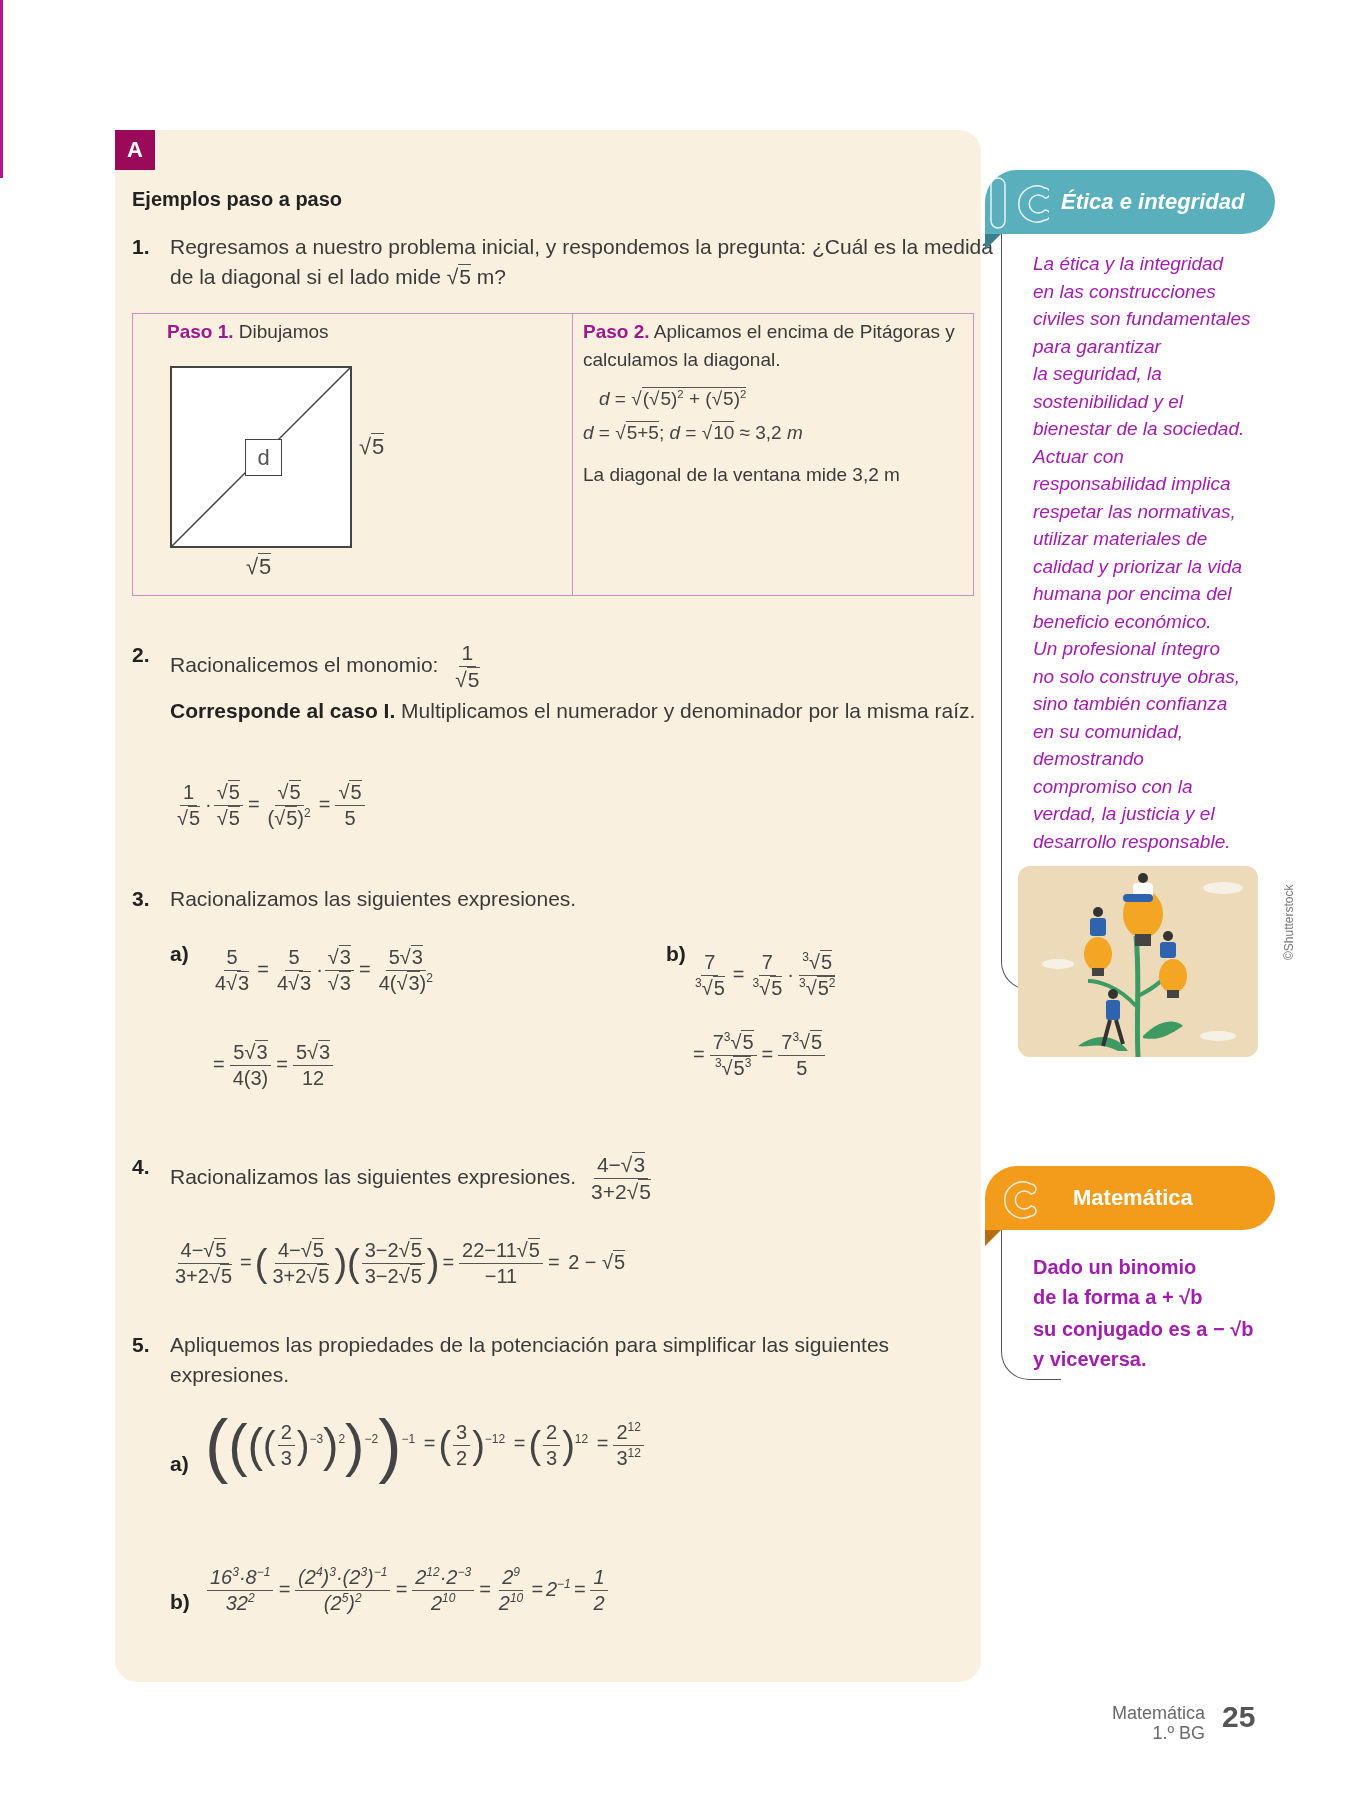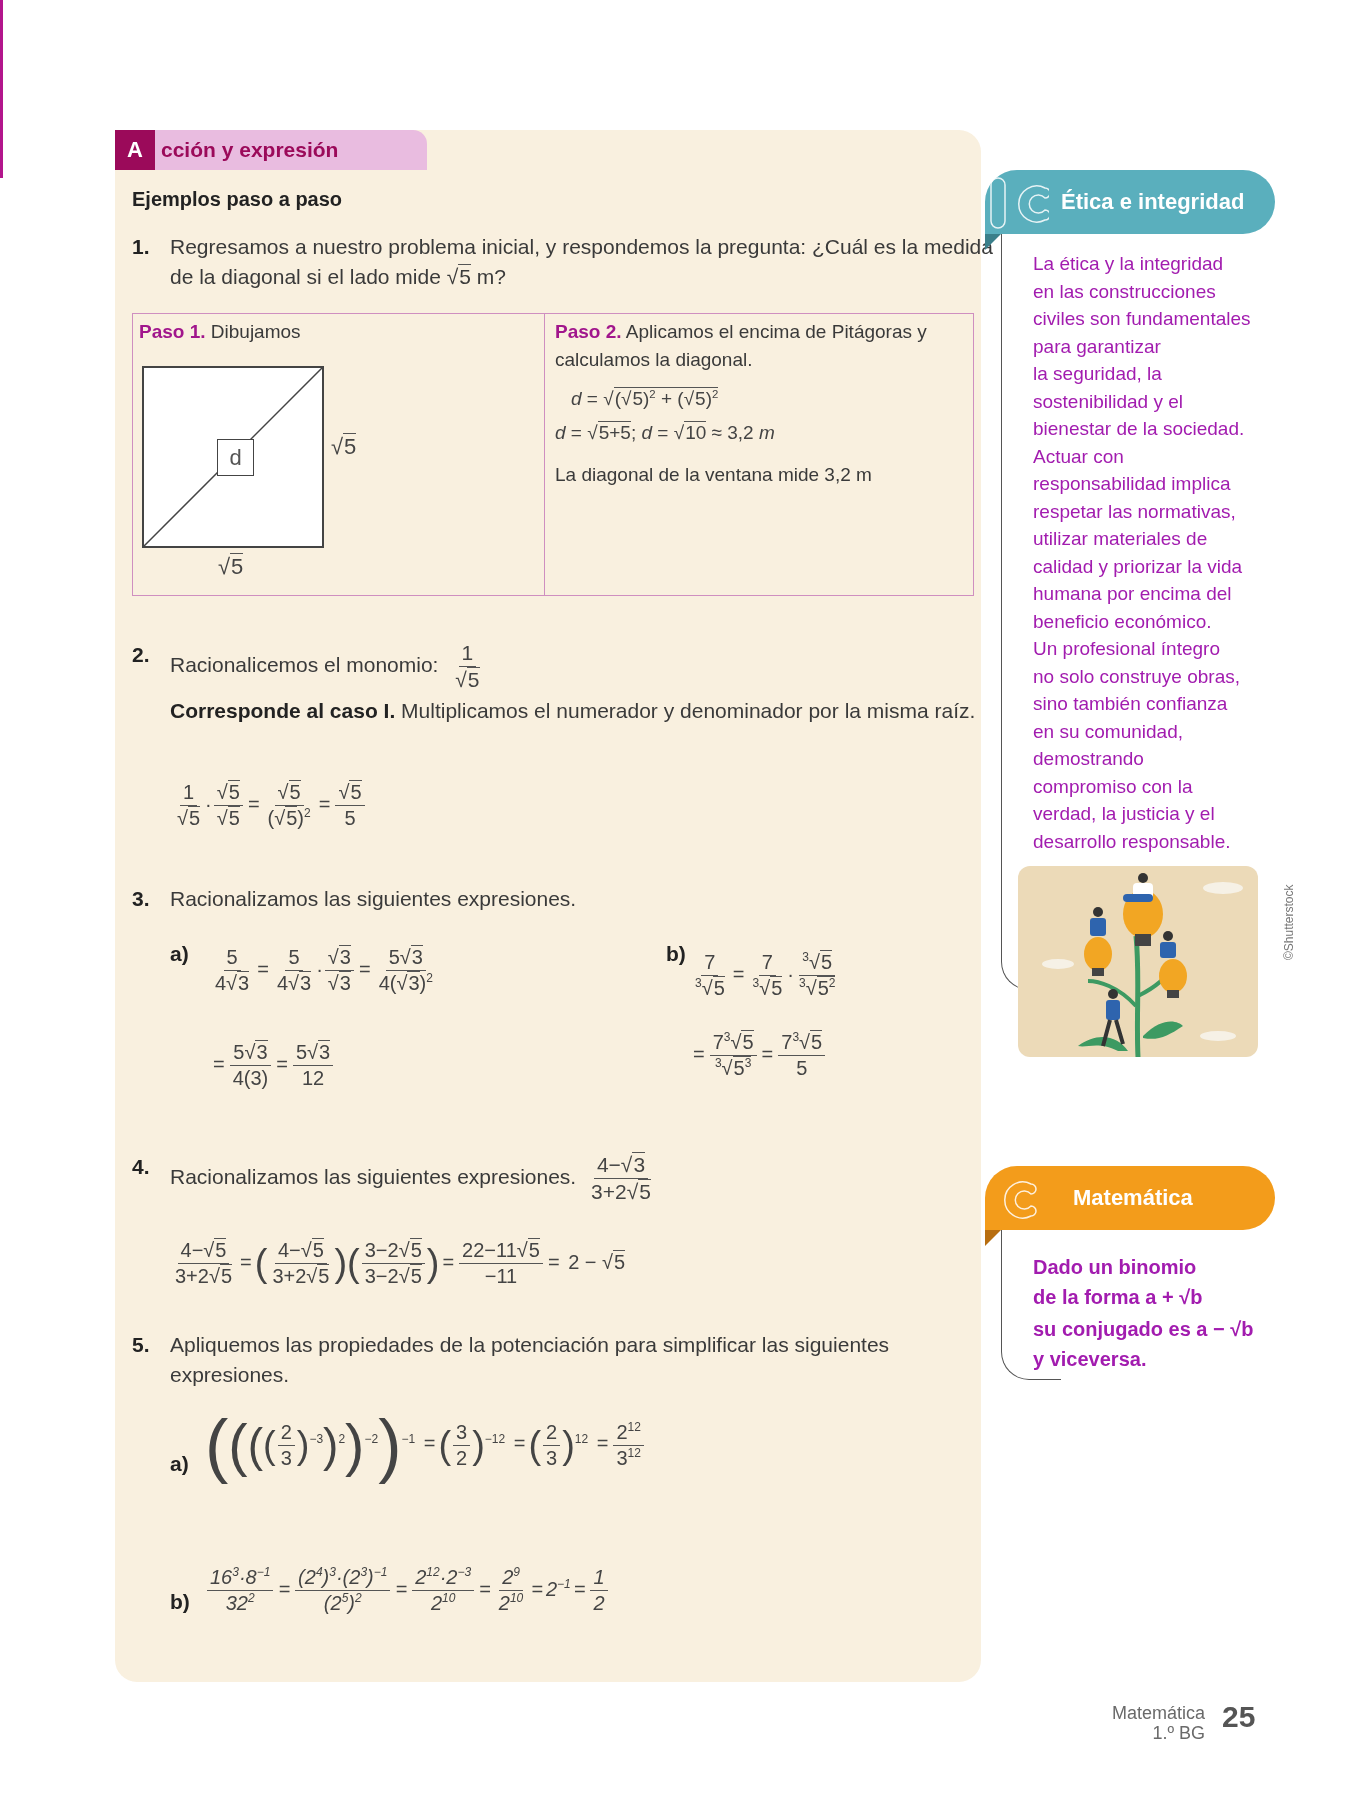--- a/index.html
+++ b/index.html
@@ -16,21 +16,21 @@
   .sec-head .label { width: 272px; height: 40px; background: #e9bce0; color: #9b0a5a; font-weight: bold;
           font-size: 21px; display: flex; align-items: center; padding-left: 6px; border-radius: 0 14px 0 0; }
 
   .sub-title { position: absolute; left: 132px; top: 188px; font-size: 20px; font-weight: bold; color: #222; }
 
   .item { position: absolute; left: 132px; font-size: 21px; color: #3a3a3a; line-height: 30px; }
   .item .num { position: absolute; left: 0; top: 0; font-weight: bold; color: #222; }
   .item .txt { position: absolute; left: 38px; top: 0; width: 834px; }
 
   .steps { position: absolute; left: 132px; top: 313px; width: 842px; height: 283px;
-           border: 1px solid #cf8fc0; display: flex; }
+           border: 1px solid #cf8fc0; display: flex; padding-left: 28px; }
   .steps .col { position: relative; height: 100%; }
   .steps .col1 { width: 412px; border-right: 1px solid #cf8fc0; }
   .steps .col2 { flex: 1; padding: 4px 10px; }
   .pl { color: #a1168c; font-weight: bold; }
   .steps .head { font-size: 19px; line-height: 28px; }
   .steps .col1 .head { position: absolute; left: 6px; top: 4px; }
 
   .square { position: absolute; left: 9px; top: 52px; width: 182px; height: 182px; background: #fff;
             border: 2px solid #444; }
   .square svg { position: absolute; left: 0; top: 0; }
@@ -69,21 +69,20 @@
 </style>
 </head>
 <body>
 
 <div class="edge-line"></div>
 
 <div class="card"></div>
 
 <div class="sec-head">
   <div class="letter">A</div>
-  <div class="label">cción y expresión</div>
 </div>
 
 <div class="sub-title">Ejemplos paso a paso</div>
 
 <div class="item" style="top:232px;">
   <span class="num">1.</span>
   <div class="txt"><span>Regresamos a nuestro problema inicial, y respondemos la pregunta: ¿Cuál es la medida de la diagonal si el lado mide </span><span class="rtw"></span><span class="rt">5</span><span> m?</span></div>
 </div>
 
 <div class="steps">
@@ -253,21 +252,21 @@
       <span>2<sup>10</sup></span>
     </span><span class="eq">=</span><span class="f">
       <span>2<sup>9</sup></span>
       <span>2<sup>10</sup></span>
     </span><span class="eq">=</span>2<sup>−1</sup><span class="eq">=</span><span class="f">
       <span>1</span>
       <span>2</span>
     </span>
 </div>
 
-<div class="side-box" style="top:170px;">
+<div class="side-box" style="top:170px;font-style:italic;">
   <div class="side-head" style="background:#5aafbd;">
     <svg width="62" height="64" style="margin-left:2px;">
       <rect x="4" y="8" width="14" height="50" rx="7" fill="none" stroke="#fff" stroke-width="1.5" opacity="0.85"></rect>
       <path d="M58 18 A18 18 0 1 0 58 50 A5 5 0 0 0 58 40 A9 9 0 1 1 58 28 A5 5 0 0 0 58 18 Z" fill="none" stroke="#fff" stroke-width="1.5" opacity="0.85"></path>
     </svg>
     <span class="ttl" style="margin-left:12px;">Ética e integridad</span>
   </div>
   <div class="fold" style="border-top-color:#3a7f8a;"></div>
   <div class="side-line" style="top:64px;height:756px;"></div>
   <div class="side-text" style="top:80px;">

